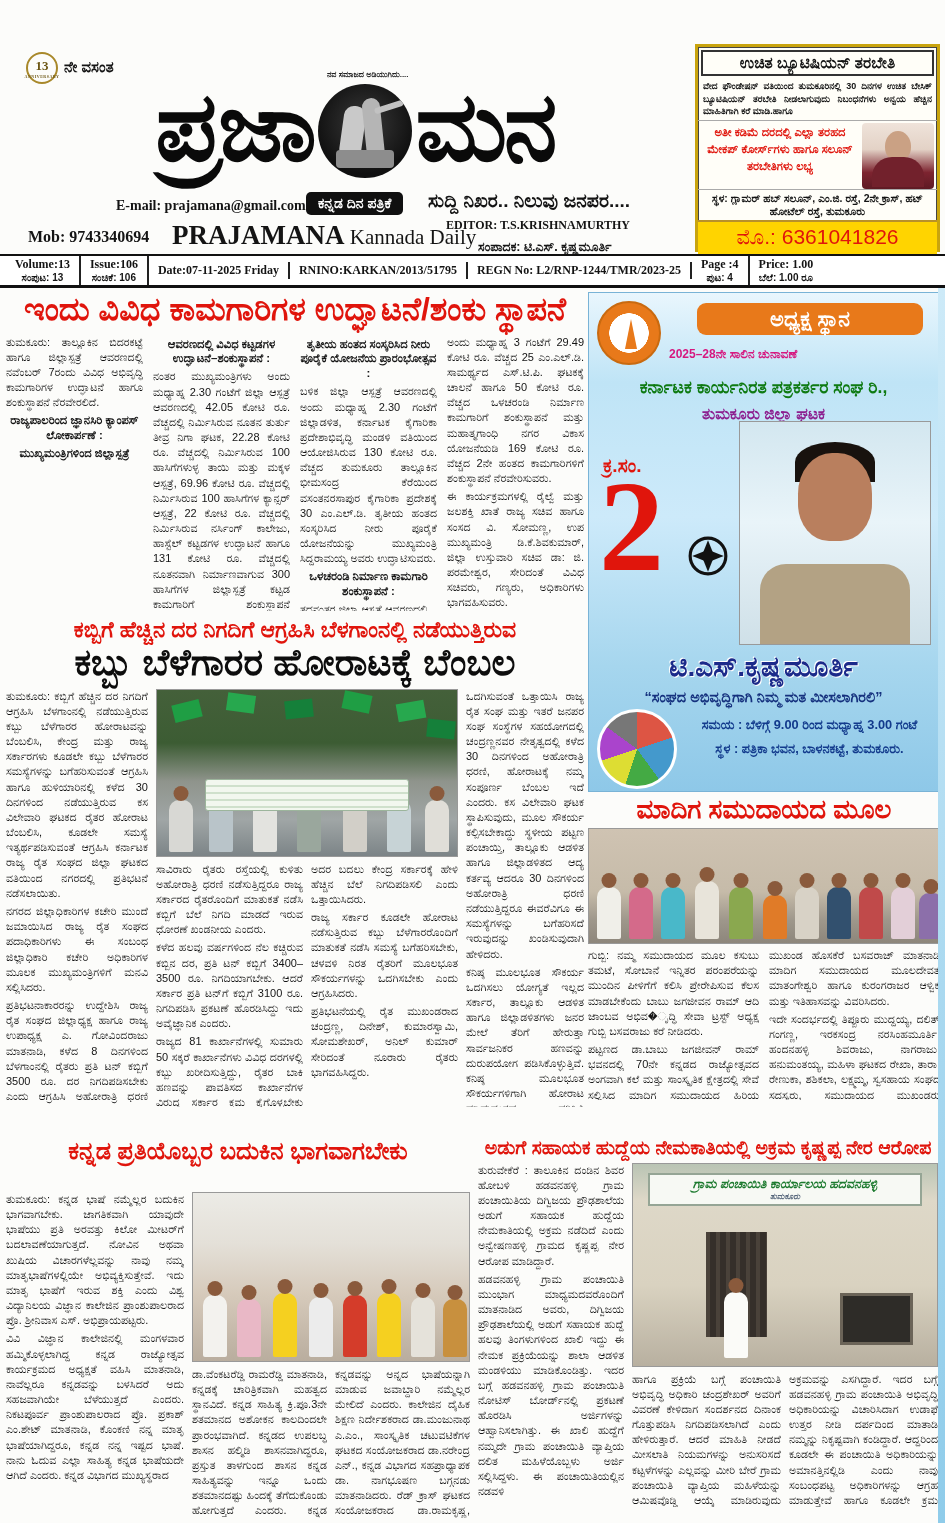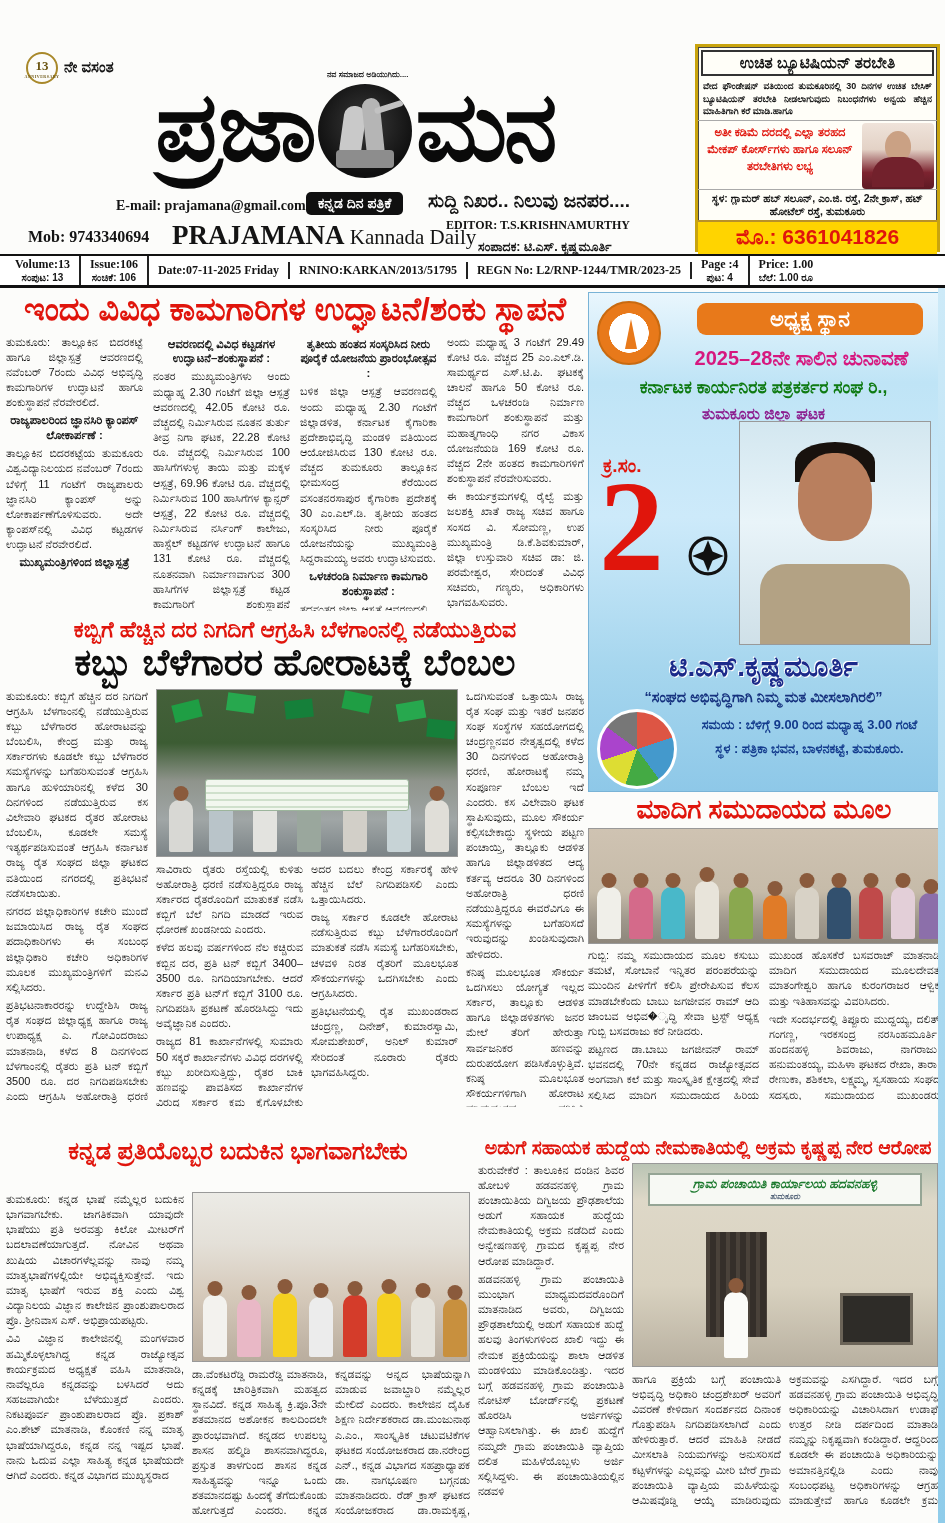--- a/index.html
+++ b/index.html
@@ -49,21 +49,21 @@
     text-align:justify;}
   .ad-mid{display:flex;}
   .ad-red{color:#e0150c;font-weight:900;font-size:11.5px;line-height:1.5;flex:1;text-align:center;padding:3px 2px;}
   .ad-model{width:72px;height:66px;flex:none;border-radius:4px;margin:2px 3px 0 0;position:relative;
     background:linear-gradient(180deg,#efe3da 0%,#e3d2c6 40%,#7d2430 75%,#5e1a24 100%);overflow:hidden;}
   .ad-model::before{content:"";position:absolute;left:50%;top:8px;transform:translateX(-50%);
     width:26px;height:30px;border-radius:50% 50% 45% 45%;background:#caa184;}
   .ad-model::after{content:"";position:absolute;left:50%;top:34px;transform:translateX(-50%);
     width:52px;height:30px;border-radius:20px 20px 0 0;background:#72212c;}
   .ad-loc{font-size:10.5px;font-weight:bold;text-align:center;border-top:1px solid #aaa;padding:2px 2px;}
-  .ad-phone{background:#ffd400;color:#e0150c;font-weight:700;font-size:21px;text-align:center;
+  .ad-phone{background:#ffd400;color:#e0150c;font-weight:400;font-size:21px;text-align:center;
     padding:3px 0 16px;border-top:2px solid #b8912a;}
   
   .info-bar{position:absolute;left:0;right:0;top:254px;height:34px;border-top:2px solid #111;
     border-bottom:3px solid #111;display:flex;align-items:center;padding:0 6px;background:#fff;}
   .info-cell{padding:1px 9px;border-right:2px solid #222;text-align:center;}
   .info-cell:last-child{border-right:none;}
   .info-en{font-family:"Liberation Serif",serif;font-weight:bold;font-size:12px;white-space:nowrap;}
   .info-kn{font-weight:bold;font-size:10px;white-space:nowrap;}
   
   .headline-red{color:#e0150c;font-weight:900;text-align:center;line-height:1.08;}
@@ -101,22 +101,22 @@
     border-radius:26px 26px 0 0;background:#b3a284;}
   
   .eload{position:absolute;left:588px;top:292px;width:351px;height:500px;border:1px solid #79b3d6;
     background:linear-gradient(180deg,#e9f6fd 0%,#bfe4f6 18%,#cdeafa 45%,#a6d6ee 75%,#8ec8e8 100%);overflow:hidden;}
   .union-logo{position:absolute;left:8px;top:8px;width:64px;height:64px;border-radius:50%;
     background:radial-gradient(circle,#ffffff 0 46%,#e8791a 47% 100%);border:2px solid #c96a10;}
   .union-logo::after{content:"";position:absolute;left:26px;top:16px;width:12px;height:30px;
     background:#e8791a;clip-path:polygon(50% 0,100% 100%,0 100%);}
   .post-box{position:absolute;left:108px;top:10px;width:226px;background:#e8791a;color:#fff;
     border-radius:9px;text-align:center;font-weight:900;font-size:21px;padding:4px 0;}
-  .el-year{position:absolute;left:80px;top:54px;right:4px;text-align:center;color:#d6187f;
-    font-weight:900;font-size:20px;}
+  .el-year{position:absolute;left:80px;top:54px;right:4px;color:#d6187f;
+    font-weight:900;font-size:12px;}
   .el-org{position:absolute;left:2px;top:84px;right:2px;text-align:center;color:#0e7a12;
     font-weight:900;font-size:17.5px;}
   .el-unit{position:absolute;left:2px;top:112px;right:2px;text-align:center;color:#8c1f8f;
     font-weight:900;font-size:15.5px;}
   .kra-sam{position:absolute;left:14px;top:162px;color:#e0150c;font-weight:900;font-size:19px;}
   .big-two{position:absolute;left:10px;top:168px;color:#e0150c;font-family:"Liberation Serif",serif;
     font-weight:900;font-size:130px;line-height:1;}
   .fan-sym{position:absolute;left:98px;top:242px;width:42px;height:42px;}
   .cand-photo{position:absolute;left:150px;top:128px;width:192px;height:224px;}
   .el-name{position:absolute;left:0;right:0;top:358px;text-align:center;color:#1b2a8a;
@@ -214,21 +214,20 @@
       <div class="info-kn" data-name="info-price-kn">ಬೆಲೆ: 1.00 ರೂ</div>
     </div>
   </div>
 
   <div class="main-art" data-name="article-inauguration">
     <div class="headline-red" style="font-size:32px;" data-name="article-inauguration-headline">ಇಂದು ವಿವಿಧ ಕಾಮಗಾರಿಗಳ ಉದ್ಘಾಟನೆ/ಶಂಕು ಸ್ಥಾಪನೆ</div>
     <div class="cols main-cols">
       <div class="col" style="flex:1;" data-name="article-inauguration-col1">
           <p class="para" data-name="body-paragraph">ತುಮಕೂರು: ತಾಲ್ಲೂಕಿನ ಬಿದರಕಟ್ಟೆ ಹಾಗೂ ಜಿಲ್ಲಾಸ್ಪತ್ರೆ ಆವರಣದಲ್ಲಿ ನವೆಂಬರ್ 7ರಂದು ವಿವಿಧ ಅಭಿವೃದ್ಧಿ ಕಾಮಗಾರಿಗಳ ಉದ್ಘಾಟನೆ ಹಾಗೂ ಶಂಕುಸ್ಥಾಪನೆ ನೆರವೇರಲಿದೆ.</p>
           <p class="colsub" data-name="column-subhead">ರಾಜ್ಯಪಾಲರಿಂದ ಜ್ಞಾನಸಿರಿ ಕ್ಯಾಂಪಸ್ ಲೋಕಾರ್ಪಣೆ :</p>
-          <p class="para" data-name="body-paragraph">ತಾಲ್ಲೂಕಿನ ಬಿದರಕಟ್ಟೆಯ ತುಮಕೂರು ವಿಶ್ವವಿದ್ಯಾನಿಲಯದ ನವೆಂಬರ್ 7ರಂದು ಬೆಳಿಗ್ಗೆ 11 ಗಂಟೆಗೆ ರಾಜ್ಯಪಾಲರು ಜ್ಞಾನಸಿರಿ ಕ್ಯಾಂಪಸ್ ಅನ್ನು ಲೋಕಾರ್ಪಣೆಗೊಳಿಸುವರು. ಅದೇ ಕ್ಯಾಂಪಸ್‌ನಲ್ಲಿ ವಿವಿಧ ಕಟ್ಟಡಗಳ ಉದ್ಘಾಟನೆ ನೆರವೇರಲಿದೆ.</p>
           <p class="colsub" data-name="column-subhead">ಮುಖ್ಯಮಂತ್ರಿಗಳಿಂದ ಜಿಲ್ಲಾಸ್ಪತ್ರೆ</p>
         </div>
       <div class="col" style="flex:1;" data-name="article-inauguration-col2">
           <p class="colsub" data-name="column-subhead">ಆವರಣದಲ್ಲಿ ವಿವಿಧ ಕಟ್ಟಡಗಳ ಉದ್ಘಾಟನೆ–ಶಂಕುಸ್ಥಾಪನೆ :</p>
           <p class="para" data-name="body-paragraph">ನಂತರ ಮುಖ್ಯಮಂತ್ರಿಗಳು ಅಂದು ಮಧ್ಯಾಹ್ನ 2.30 ಗಂಟೆಗೆ ಜಿಲ್ಲಾ ಆಸ್ಪತ್ರೆ ಆವರಣದಲ್ಲಿ 42.05 ಕೋಟಿ ರೂ. ವೆಚ್ಚದಲ್ಲಿ ನಿರ್ಮಿಸಿರುವ ನೂತನ ತುರ್ತು ತೀವ್ರ ನಿಗಾ ಘಟಕ, 22.28 ಕೋಟಿ ರೂ. ವೆಚ್ಚದಲ್ಲಿ ನಿರ್ಮಿಸಿರುವ 100 ಹಾಸಿಗೆಗಳುಳ್ಳ ತಾಯಿ ಮತ್ತು ಮಕ್ಕಳ ಆಸ್ಪತ್ರೆ, 69.96 ಕೋಟಿ ರೂ. ವೆಚ್ಚದಲ್ಲಿ ನಿರ್ಮಿಸಿರುವ 100 ಹಾಸಿಗೆಗಳ ಕ್ಯಾನ್ಸರ್ ಆಸ್ಪತ್ರೆ, 22 ಕೋಟಿ ರೂ. ವೆಚ್ಚದಲ್ಲಿ ನಿರ್ಮಿಸಿರುವ ನರ್ಸಿಂಗ್ ಕಾಲೇಜು, ಹಾಸ್ಟೆಲ್ ಕಟ್ಟಡಗಳ ಉದ್ಘಾಟನೆ ಹಾಗೂ 131 ಕೋಟಿ ರೂ. ವೆಚ್ಚದಲ್ಲಿ ನೂತನವಾಗಿ ನಿರ್ಮಾಣವಾಗುವ 300 ಹಾಸಿಗೆಗಳ ಜಿಲ್ಲಾಸ್ಪತ್ರೆ ಕಟ್ಟಡ ಕಾಮಗಾರಿಗೆ ಶಂಕುಸ್ಥಾಪನೆ ನೆರವೇರಿಸುವರು.</p>
         </div>
       <div class="col" style="flex:1;" data-name="article-inauguration-col3">
           <p class="colsub" data-name="column-subhead">ತೃತೀಯ ಹಂತದ ಸಂಸ್ಕರಿಸಿದ ನೀರು ಪೂರೈಕೆ ಯೋಜನೆಯ ಪ್ರಾರಂಭೋತ್ಸವ :</p>
           <p class="para" data-name="body-paragraph">ಬಳಿಕ ಜಿಲ್ಲಾ ಆಸ್ಪತ್ರೆ ಆವರಣದಲ್ಲಿ ಅಂದು ಮಧ್ಯಾಹ್ನ 2.30 ಗಂಟೆಗೆ ಜಿಲ್ಲಾಡಳಿತ, ಕರ್ನಾಟಕ ಕೈಗಾರಿಕಾ ಪ್ರದೇಶಾಭಿವೃದ್ಧಿ ಮಂಡಳಿ ವತಿಯಿಂದ ಆಯೋಜಿಸಿರುವ 130 ಕೋಟಿ ರೂ. ವೆಚ್ಚದ ತುಮಕೂರು ತಾಲ್ಲೂಕಿನ ಭೀಮಸಂದ್ರ ಕೆರೆಯಿಂದ ವಸಂತನರಸಾಪುರ ಕೈಗಾರಿಕಾ ಪ್ರದೇಶಕ್ಕೆ 30 ಎಂ.ಎಲ್.ಡಿ. ತೃತೀಯ ಹಂತದ ಸಂಸ್ಕರಿಸಿದ ನೀರು ಪೂರೈಕೆ ಯೋಜನೆಯನ್ನು ಮುಖ್ಯಮಂತ್ರಿ ಸಿದ್ದರಾಮಯ್ಯ ಅವರು ಉದ್ಘಾಟಿಸುವರು.</p>
           <p class="colsub" data-name="column-subhead">ಒಳಚರಂಡಿ ನಿರ್ಮಾಣ ಕಾಮಗಾರಿ ಶಂಕುಸ್ಥಾಪನೆ :</p>

